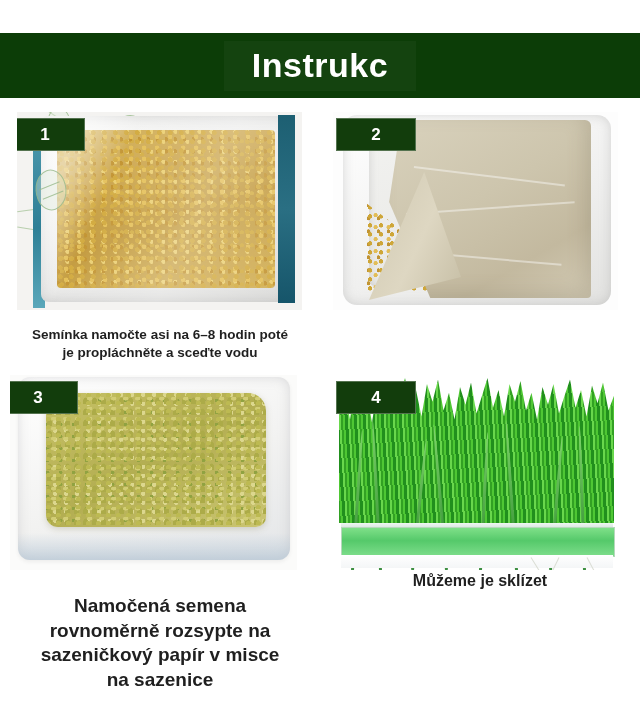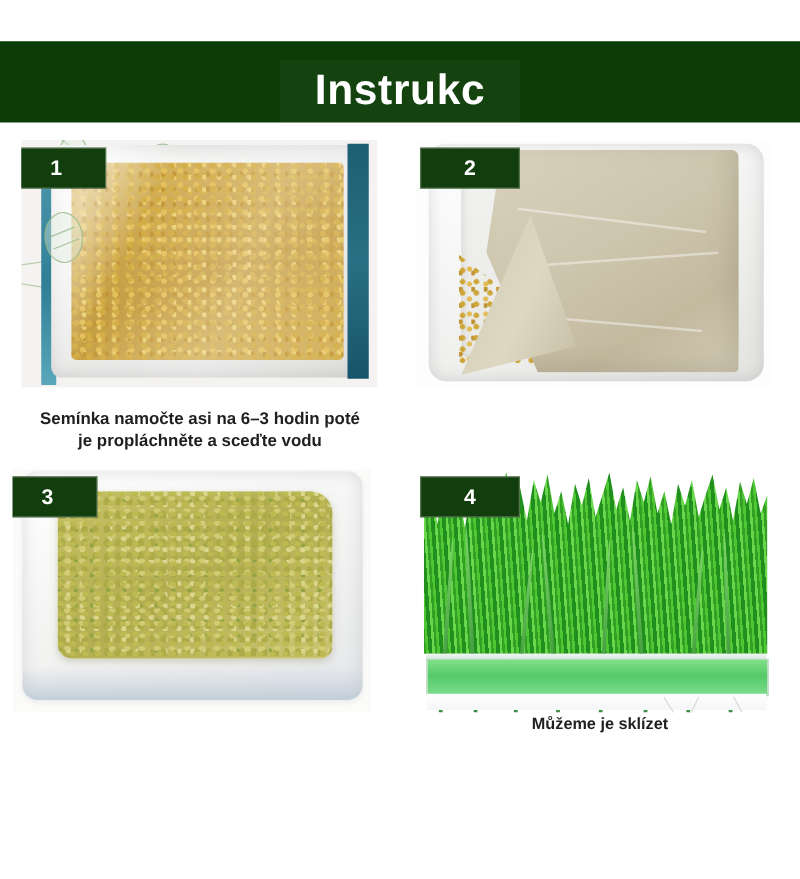--- a/index.html
+++ b/index.html
@@ -18,21 +18,21 @@
 
   
   .header-banner {
     position: absolute;
     left: 0;
     top: 33px;
     width: 640px;
     height: 65px;
     background: #0c3d07;
     display: flex;
-    align-items: flex-end;
+    align-items: center;
     justify-content: center;
   }
   .header-title-plate {
     background: rgba(255,255,255,0.035);
     padding: 2px 28px 4px 28px;
   }
   .header-title {
     color: #ffffff;
     font-size: 34px;
     font-weight: bold;
@@ -99,21 +99,21 @@
   .caption {
     color: #1f1f1f;
     font-weight: bold;
     text-align: center;
     line-height: 1.30;
     padding: 0 30px;
     box-sizing: border-box;
   }
   .cap-sm { font-size: 13.5px; margin-top: 16px; }
   .cap-lg { font-size: 19px; margin-top: 24px; }
-  .cap-xs { font-size: 13px; margin-top: 1px; }
+  .cap-xs { font-size: 16px; margin-top: 1px; }
 
   
   .p1-bg { background: #f4f3f1; position:absolute; inset:0; }
   .p1-rail-l {
     position: absolute; left: 16px; top: 18px; width: 12px; height: 178px;
     background: linear-gradient(180deg,#4d98ad,#2e7f96 55%,#5aa7ba);
   }
   .p1-rail-r {
     position: absolute; right: 7px; top: 3px; width: 17px; height: 188px;
     background: linear-gradient(180deg,#1d5f72,#2a6f83 50%,#16556a);
@@ -304,21 +304,21 @@
             <div class="p1-inner"></div>
           </div>
           <div class="p1-film"></div>
           <div class="p1-rail-r"></div>
           <div class="leaf-wm" style="left:18px; top:58px; width:30px; height:38px;"></div>
         </div>
         <div class="step-badge">
           <span>1</span>
         </div>
       </div>
-      <div class="caption cap-sm">Semínka namočte asi na 6–3 hodin poté je propláchněte a sceďte vodu</div>
+      <div class="caption cap-sm">Semínka namočte asi na 6–8 hodin poté je propláchněte a sceďte vodu</div>
     </div>
 
     <div class="step-cell cell-right">
       <div class="photo-wrap photo-r1">
         <div class="photo">
           <div class="p2-bg"></div>
           <div class="p2-tray">
             <div class="p2-basin"></div>
           </div>
           <div class="p2-seeds"></div>
@@ -344,20 +344,21 @@
         <div class="photo">
           <div class="p3-bg"></div>
           <div class="p3-tray"></div>
           <div class="p3-sprouts"></div>
           <div class="p3-rim-shadow"></div>
         </div>
         <div class="step-badge">
           <span>3</span>
         </div>
       </div>
+      <div class="caption cap-lg">Namočená semena rovnoměrně rozsypte na sazeničkový papír v misce na sazenice</div>
     </div>
 
     <div class="step-cell cell-right">
       <div class="photo-wrap photo-r4">
         <div class="photo">
           <div class="p4-bg"></div>
           <div class="p4-grass"></div>
           <div class="p4-blade" style="left:18px; height:140px; transform:rotate(4deg);"></div>
           <div class="p4-blade" style="left:46px; height:150px; transform:rotate(-3deg);"></div>
           <div class="p4-blade" style="left:78px; height:132px; transform:rotate(6deg);"></div>

